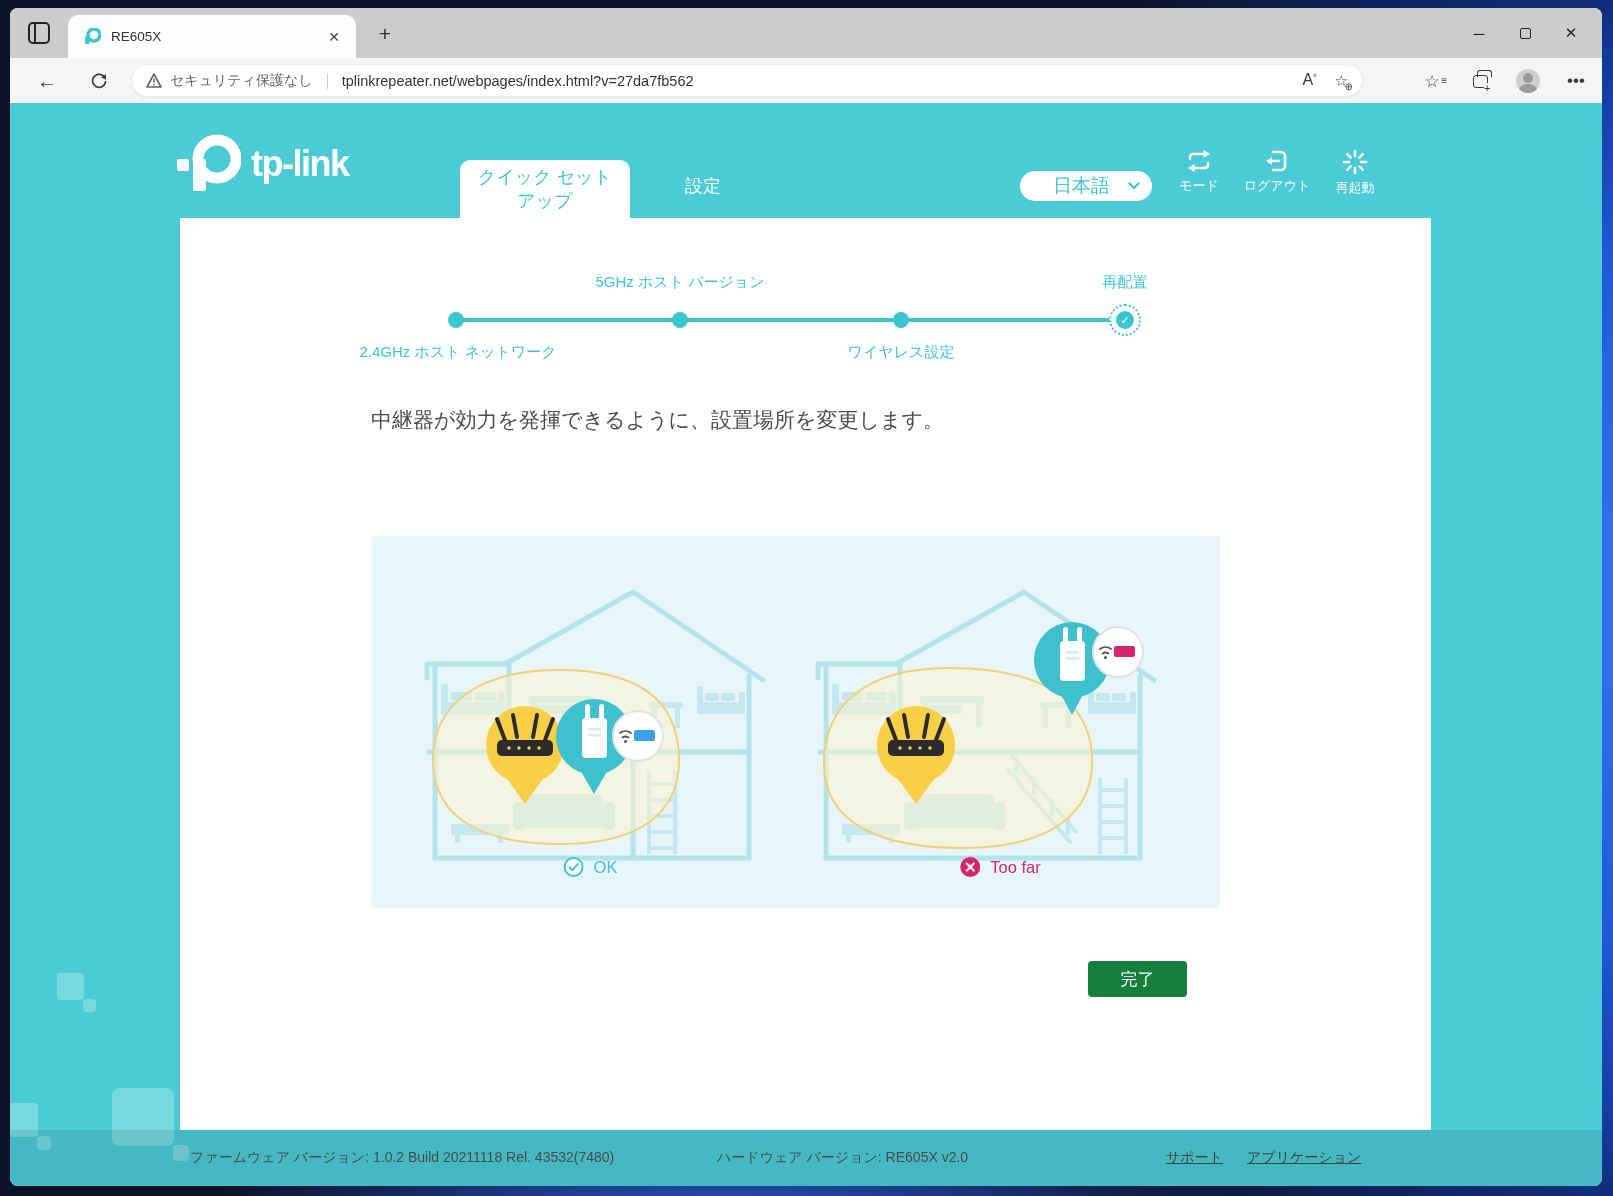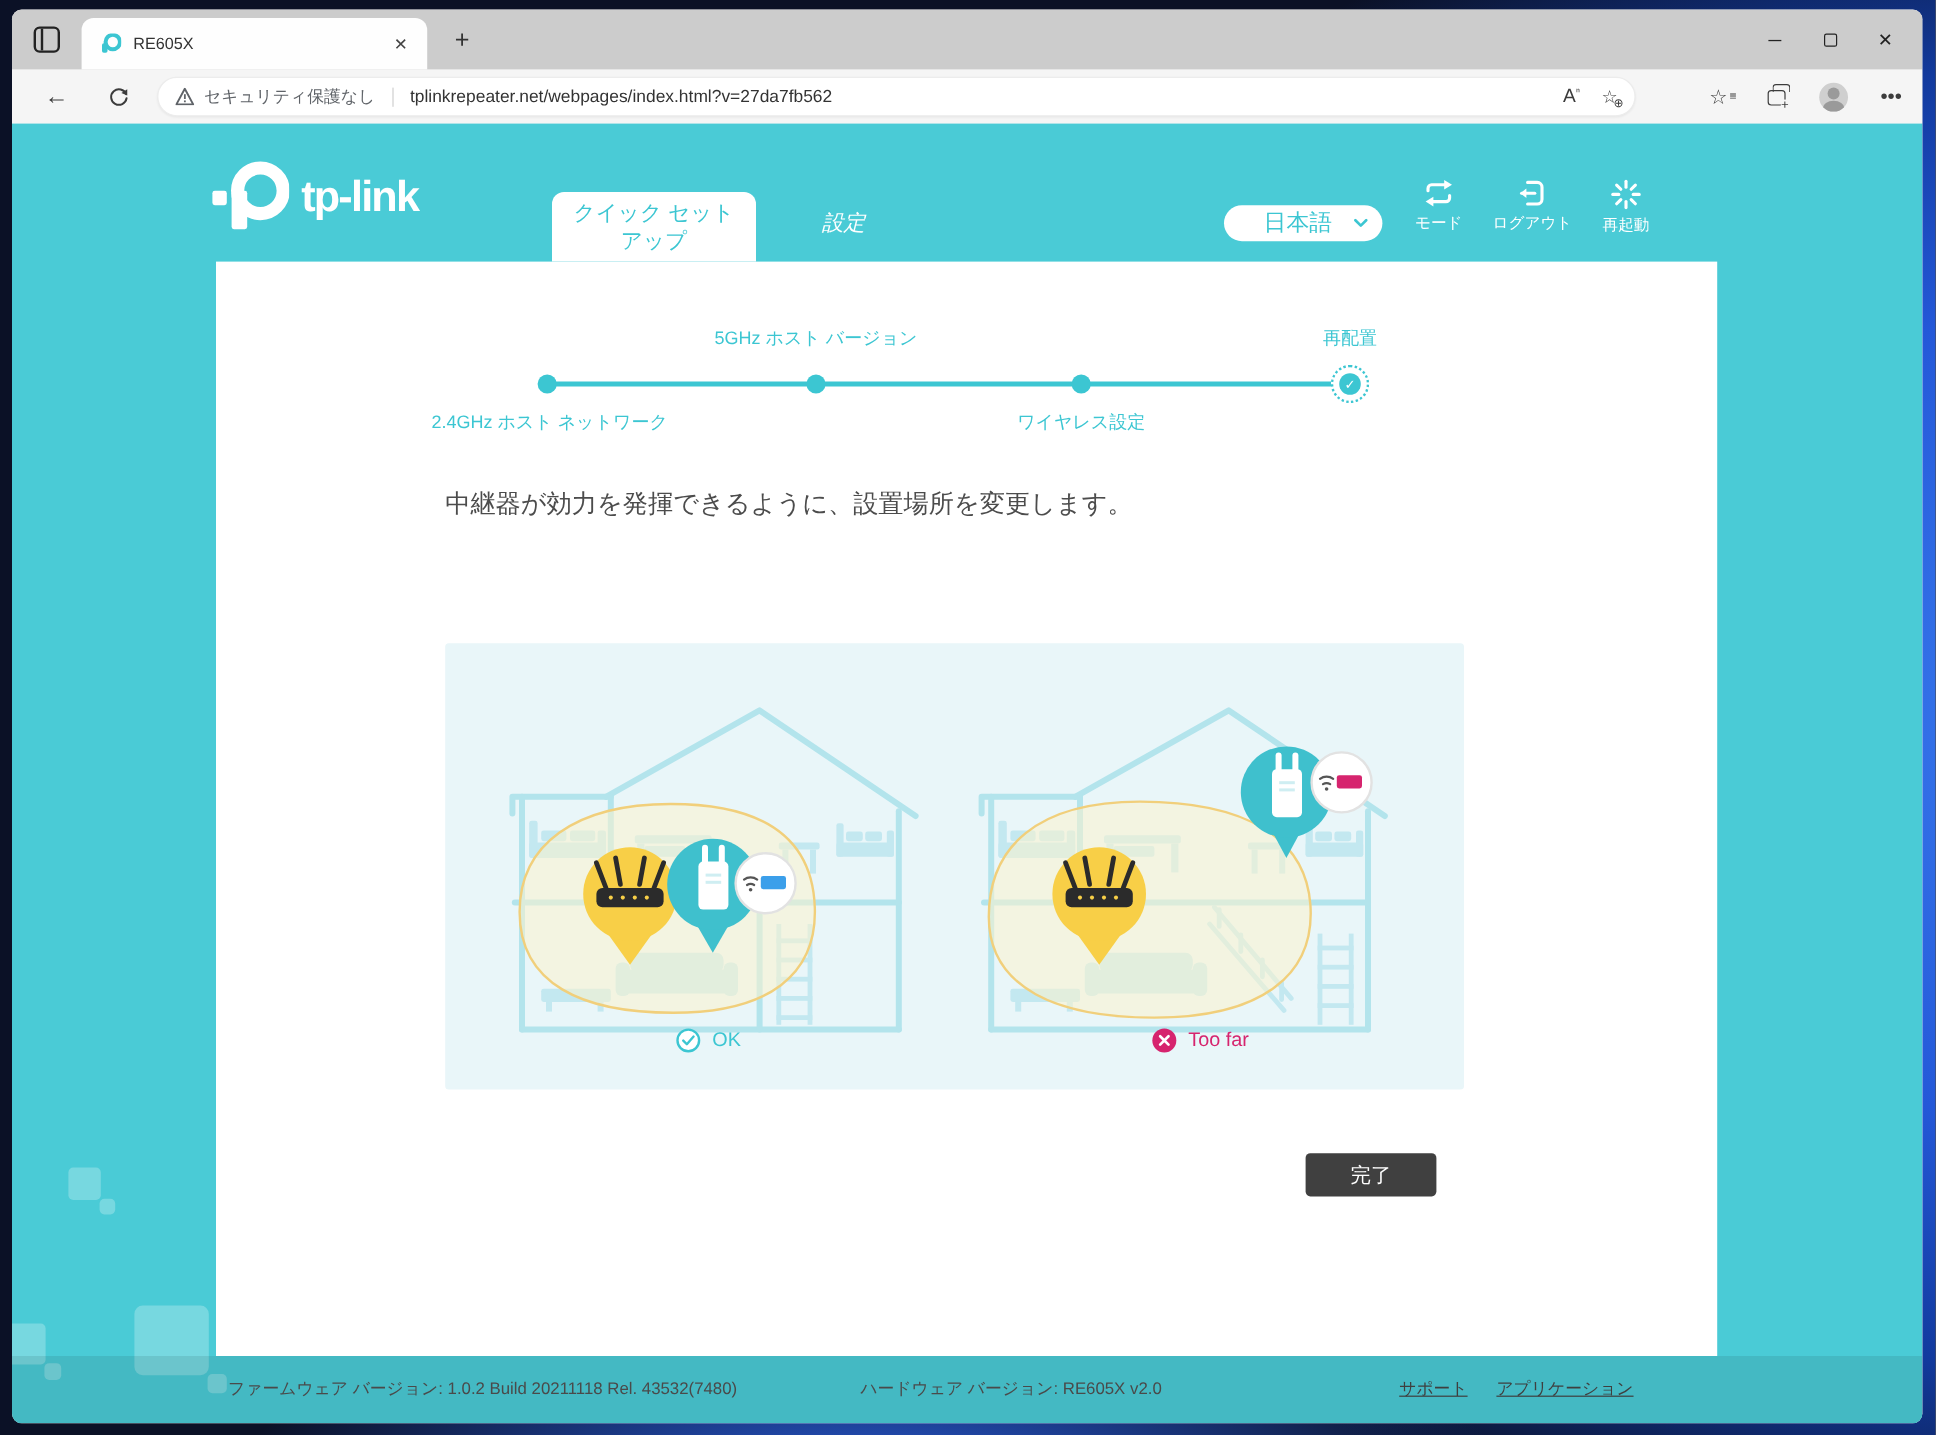--- a/index.html
+++ b/index.html
@@ -54,21 +54,21 @@
   .page { flex:1; background:#4acbd6; position:relative; overflow:hidden; }
   .decor { position:absolute; background:rgba(255,255,255,0.25); border-radius:4px; z-index:1; }
 
   
   .site-header { position:absolute; left:0; top:0; width:100%; height:115px; z-index:2; }
   .logo { position:absolute; left:165px; top:30px; display:flex; align-items:center; gap:10px; }
   .logo-text { color:#fff; font-size:36px; font-weight:700; letter-spacing:-1.5px; }
   .tab-quick { position:absolute; left:450px; top:57px; width:170px; height:58px; background:#ffffff;
     border-radius:10px 10px 0 0; color:#3cc6d2; font-size:18px; line-height:1.35; display:flex; align-items:center;
     justify-content:center; text-align:center; padding:0 10px; }
-  .tab-settings { position:absolute; left:648px; top:71px; width:90px; text-align:center; color:#ffffff; font-size:18px;font-style:italic; }
+  .tab-settings { position:absolute; left:648px; top:71px; width:90px; text-align:center; color:#ffffff; font-size:18px; }
   .lang-select { position:absolute; left:1010px; top:68px; width:132px; height:30px; background:#ffffff;
     border-radius:15px; display:flex; align-items:center; padding:0 12px 0 15px; }
   .lang-value { color:#3cc6d2; font-size:19px; flex:1;text-align:center; }
   .hdr-action { position:absolute; top:46px; width:76px; display:flex; flex-direction:column; align-items:center; gap:4px; color:#fff; }
   .hdr-action .lbl { font-size:13px; }
 
   
   .card { position:absolute; left:170px; top:115px; width:1251px; height:912px; background:#ffffff; z-index:2; }
 
   
@@ -89,21 +89,21 @@
   .panel { position:absolute; left:191px; top:318px; width:849px; height:372px; background:#e9f6f9; border-radius:3px; }
   .house { position:absolute; top:36px; }
   .house-left { left:38px; }
   .house-right { left:429px; }
   .status { position:absolute; top:320px; transform:translateX(-50%); display:flex; align-items:center; gap:9px; }
   .status-ok-pos { left:219px; }
   .status-far-pos { left:629px; }
   .status .txt-ok { color:#3cc6d2; font-size:16.5px; }
   .status .txt-far { color:#d6246e; font-size:16.5px; }
 
-  .done-btn { position:absolute; left:908px; top:743px; width:109px; height:36px; background:#404040; border:none;
+  .done-btn { position:absolute; left:908px; top:743px; width:99px; height:36px; background:#15803d; border:none;
     border-radius:4px; color:#ffffff; font-size:17px; font-family:"Liberation Sans", sans-serif; }
 
   
   .footer { position:absolute; left:0; bottom:0; width:100%; height:56px; background:rgba(32,66,68,0.13); z-index:3; }
   .foot-txt { position:absolute; top:19px; font-size:14px; color:#4a4a4a; white-space:nowrap; }
   .foot-link { position:absolute; top:19px; font-size:14px; color:#3f3f3f; text-decoration:underline; white-space:nowrap; }
 
   svg { display:block; }
   .hs { stroke:#b3e4ec; stroke-width:5; fill:none; stroke-linecap:round; stroke-linejoin:round; }
   .hs2 { stroke:#c3e8f0; stroke-width:4; fill:none; stroke-linecap:round; }

